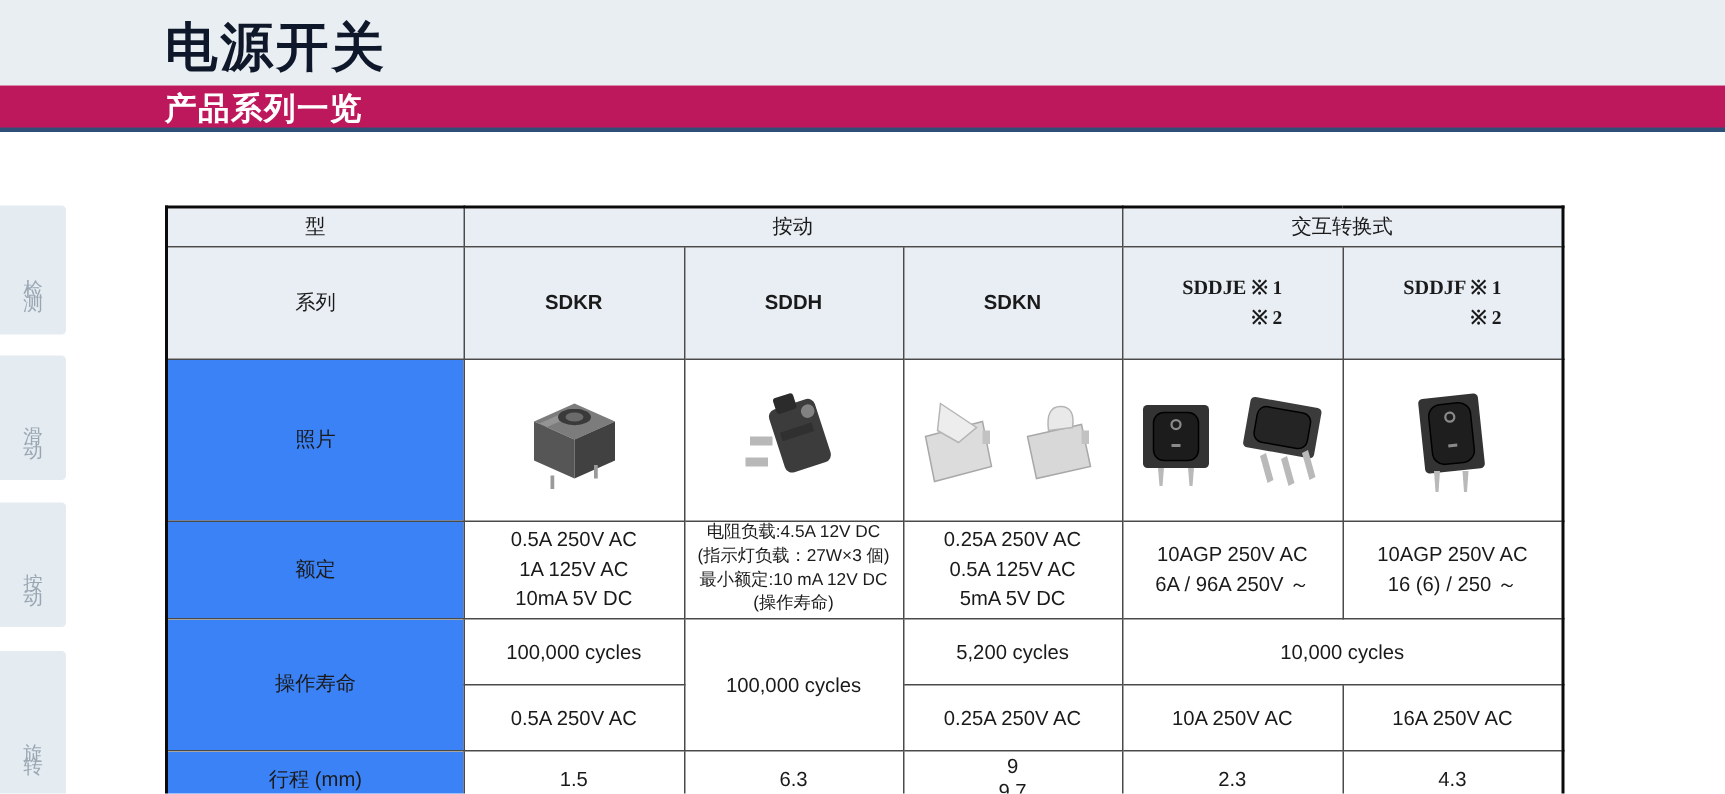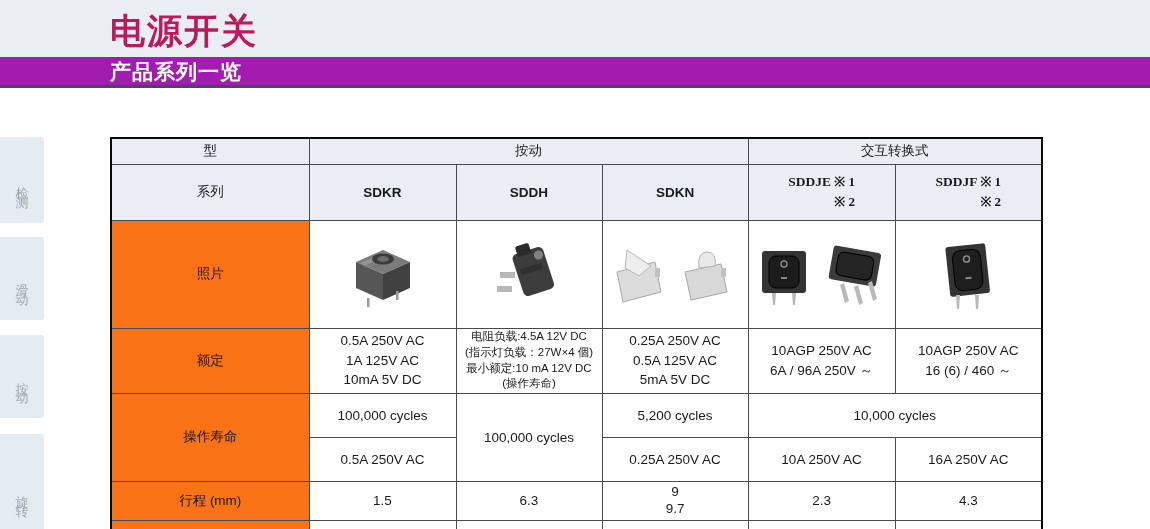--- a/index.html
+++ b/index.html
@@ -9,25 +9,25 @@
     font-family:"Liberation Sans","DejaVu Sans",sans-serif;
     -webkit-font-smoothing:antialiased;
   }
   
   .top-strip{
     position:absolute;left:0;top:0;width:1150px;height:57px;
     background:#e9eef2;
   }
   .page-title{
     position:absolute;left:110px;top:8px;margin:0;
-    font-size:35px;font-weight:bold;color:#be185d;letter-spacing:2px;
+    font-size:35px;font-weight:bold;color:#0f172a;letter-spacing:2px;
   }
   .banner{
     position:absolute;left:0;top:57px;width:1150px;height:28px;
-    background:#a21caf;border-bottom:3px solid #2e5078;
+    background:#be185d;border-bottom:3px solid #2e5078;
   }
   .banner-text{
     position:absolute;left:110px;top:1px;
     font-size:21px;font-weight:bold;color:#ffffff;letter-spacing:1px;
   }
   
   .side-tab{
     position:absolute;left:0;width:44px;background:#e4ebf1;border-radius:0 3px 3px 0;
     display:flex;align-items:center;justify-content:center;cursor:pointer;
   }
@@ -44,21 +44,21 @@
   .table-wrap{position:absolute;left:110px;top:137px;}
   table.spec{
     border-collapse:collapse;table-layout:fixed;width:931px;
     border:2px solid #0a0a0a;background:#ffffff;
   }
   table.spec td{
     border:1px solid #4a4a4a;text-align:center;vertical-align:middle;
     font-size:13.5px;color:#1a1a1a;padding:0 2px;overflow:hidden;
   }
   td.hdr{background:#e9eef5;font-size:15px;}
-  td.lbl{background:#f97316;font-size:15px;}
+  td.lbl{background:#3b82f6;font-size:15px;}
   td.series{background:#e9eef5;font-weight:bold;font-size:15px;}
   .series-inner{display:inline-block;text-align:right;line-height:1.5;font-family:Liberation Serif, serif;}
   .note-sup{font-weight:bold;font-size:13px;}
   td.small-rate div{font-size:11.5px;line-height:1.35;}
   td.rate div{line-height:1.45;}
   td.photo{background:#ffffff;}
   .two-line div{line-height:1.25;}
   svg{display:block;margin:0 auto;}
 </style>
 </head>
@@ -97,21 +97,21 @@
         <col style="width:147px">
   </colgroup>
 
   <tbody>
         <tr style="height:26px">
     <td class="hdr">型</td>
     <td class="hdr" colspan="3">按动</td>
     <td class="hdr" colspan="2">交互转换式</td>
   </tr>
 
-  <tr style="height:56px">
+  <tr style="height:75px">
     <td class="hdr">系列</td>
     <td class="series">SDKR</td>
     <td class="series">SDDH</td>
     <td class="series">SDKN</td>
     <td class="series">
       <span class="series-inner">
         <div><span>SDDJE</span>
              <span class="note-sup">※ 1</span></div>
         <div class="note-sup">※ 2</div>
       </span>
@@ -194,36 +194,36 @@
 
   <tr style="height:65px">
     <td class="lbl">额定</td>
     <td class="rate">
       <div>0.5A 250V AC</div>
       <div>1A 125V AC</div>
       <div>10mA 5V DC</div>
     </td>
     <td class="small-rate">
       <div>电阻负载:4.5A 12V DC</div>
-      <div>(指示灯负载：27W×4 個)</div>
+      <div>(指示灯负载：27W×3 個)</div>
       <div>最小额定:10 mA 12V DC</div>
       <div>(操作寿命)</div>
     </td>
     <td class="rate">
       <div>0.25A 250V AC</div>
       <div>0.5A 125V AC</div>
       <div>5mA 5V DC</div>
     </td>
     <td class="rate">
       <div>10AGP 250V AC</div>
       <div>6A / 96A 250V ～</div>
     </td>
     <td class="rate">
       <div>10AGP 250V AC</div>
-      <div>16 (6) / 460 ～</div>
+      <div>16 (6) / 250 ～</div>
     </td>
   </tr>
 
   <tr style="height:44px">
     <td class="lbl" rowspan="2">操作寿命</td>
     <td>100,000 cycles</td>
     <td rowspan="2">100,000 cycles</td>
     <td>5,200 cycles</td>
     <td colspan="2">10,000 cycles</td>
   </tr>

